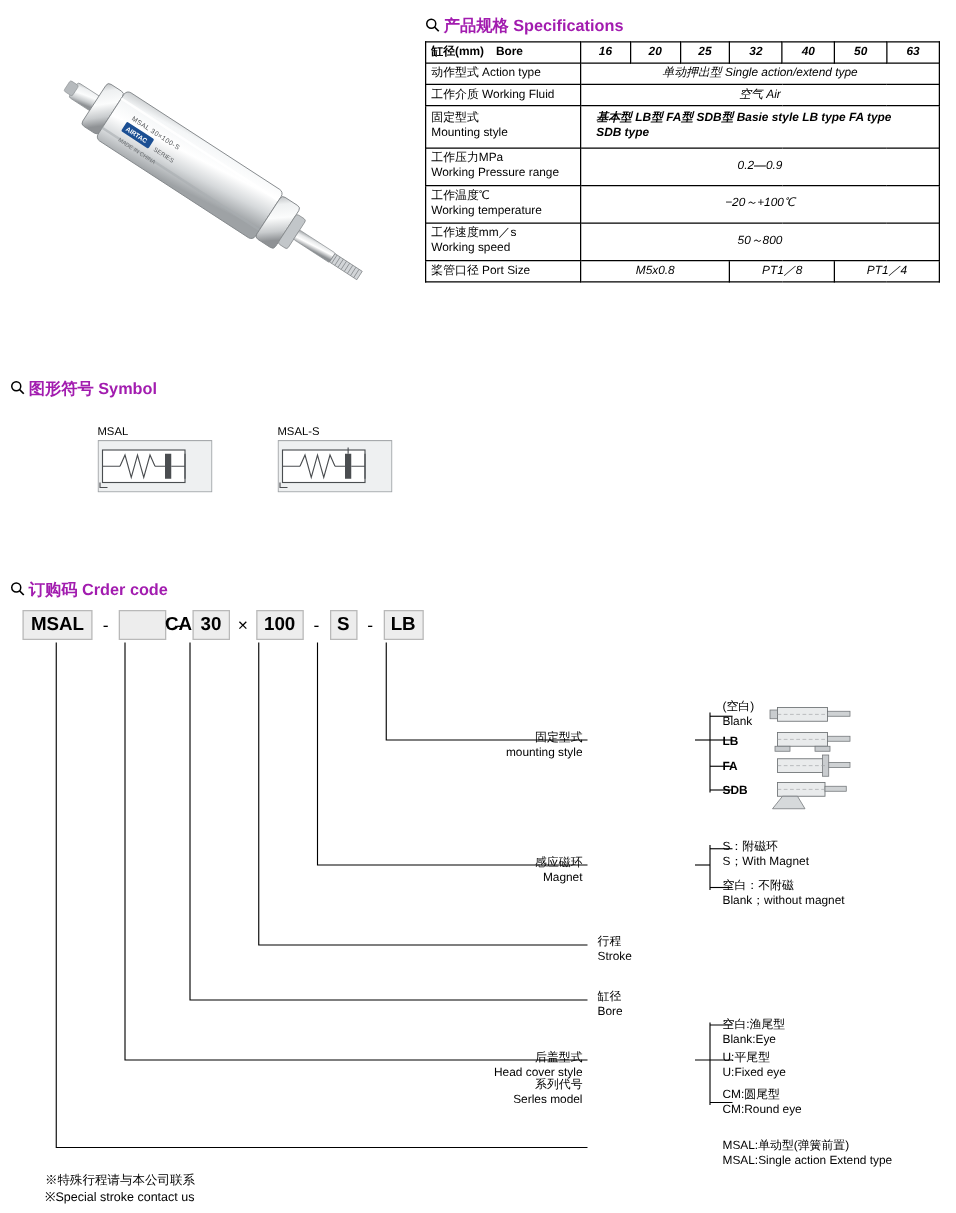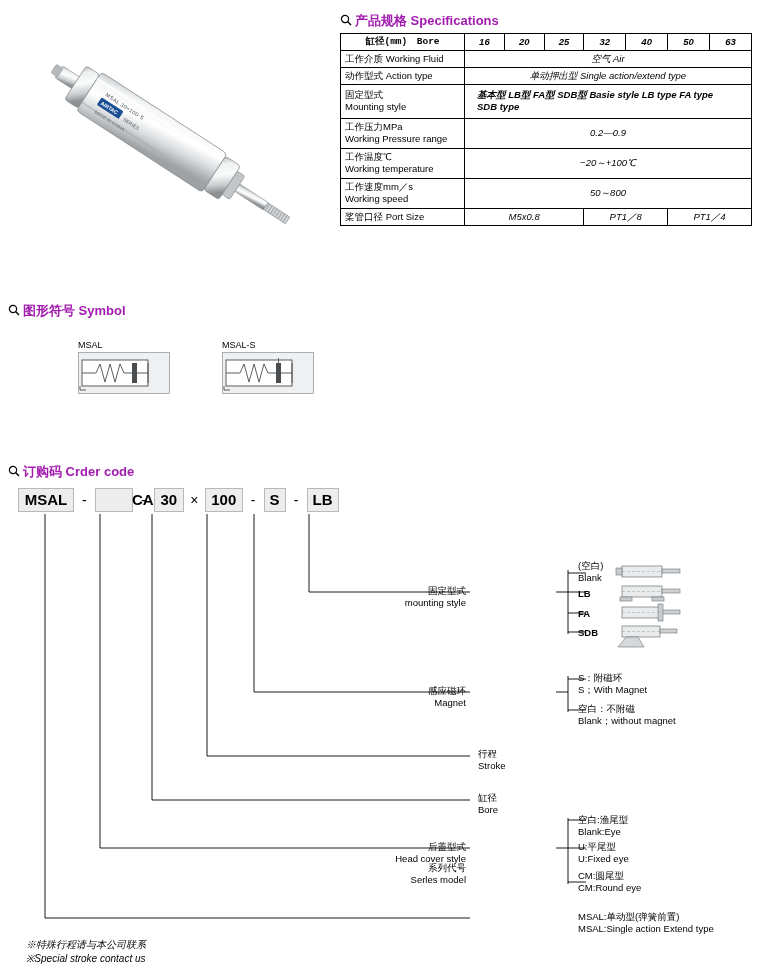--- a/index.html
+++ b/index.html
@@ -36,21 +36,21 @@
   .spec-wrap { position:absolute; left:340px; top:33px; width:412px; }
   table.spec { border-collapse: collapse; width:100%; font-size:9.5px; }
   table.spec td {
     border:1px solid #000;
     padding:2px 4px;
     vertical-align:middle;
     line-height:1.25;
   }
   table.spec td.lbl { width:124px; text-align:left; }
   table.spec td.ctr { text-align:center;font-style:italic; }
-  table.spec td.bore-h { text-align:center;font-family:Liberation Mono, monospace; }
+  table.spec td.bore-h { text-align:left; }
   .bold { font-weight:bold; }
 
   
   .symbol-box { position:absolute; }
   .sym-label { font-size:9px; text-align:left; margin-bottom:2px; }
 
   
   .code-row { position:absolute; left:18px; top:488px; height:26px; }
   .code-cell {
     display:inline-block;
@@ -72,21 +72,21 @@
   }
 
   
   .overlay { position:absolute; left:0; top:0; width:765px; height:970px; pointer-events:none; }
 
   
   .ann { position:absolute; font-size:9.5px; line-height:1.3; white-space:nowrap; }
   .ann.b { font-weight:bold; }
   .ann-title { position:absolute; font-size:9.5px; line-height:1.3; text-align:right; white-space:nowrap; }
 
-  .footnote { position:absolute; left:26px; top:938px; font-size:10px; line-height:1.35;font-style:italic; }
+  .footnote { position:absolute; left:36px; top:938px; font-size:10px; line-height:1.35; }
 </style>
 </head>
 <body>
 
 <div class="page">
 
   <div class="photo">
     <svg width="300" height="235" viewBox="0 0 300 235">
       <defs>
         <linearGradient id="barrel" x1="0" y1="0" x2="0.35" y2="1">
@@ -166,26 +166,26 @@
           <td class="lbl bore-h bold">缸径(mm)　Bore</td>
           <td class="ctr bold">16</td>
           <td class="ctr bold">20</td>
           <td class="ctr bold">25</td>
           <td class="ctr bold">32</td>
           <td class="ctr bold">40</td>
           <td class="ctr bold">50</td>
           <td class="ctr bold">63</td>
         </tr>
         <tr>
+          <td class="lbl">动作型式 Action type</td>
+          <td class="ctr" colspan="7">单动押出型  Single action/extend type</td>
+        </tr>
+        <tr>
           <td class="lbl">工作介质 Working Fluid</td>
           <td class="ctr" colspan="7">空气 Air</td>
-        </tr>
-        <tr>
-          <td class="lbl">动作型式 Action type</td>
-          <td class="ctr" colspan="7">单动押出型  Single action/extend type</td>
         </tr>
         <tr style="height:34px;">
           <td class="lbl" style="white-space:pre-line;">固定型式
 Mounting style</td>
           <td class="ctr bold" colspan="7" style="white-space:pre-line; text-align:left; padding-left:12px;">基本型 LB型 FA型 SDB型   Basie style LB type FA type
 SDB type</td>
         </tr>
         <tr style="height:30px;">
           <td class="lbl" style="white-space:pre-line;">工作压力MPa
 Working Pressure range</td>

